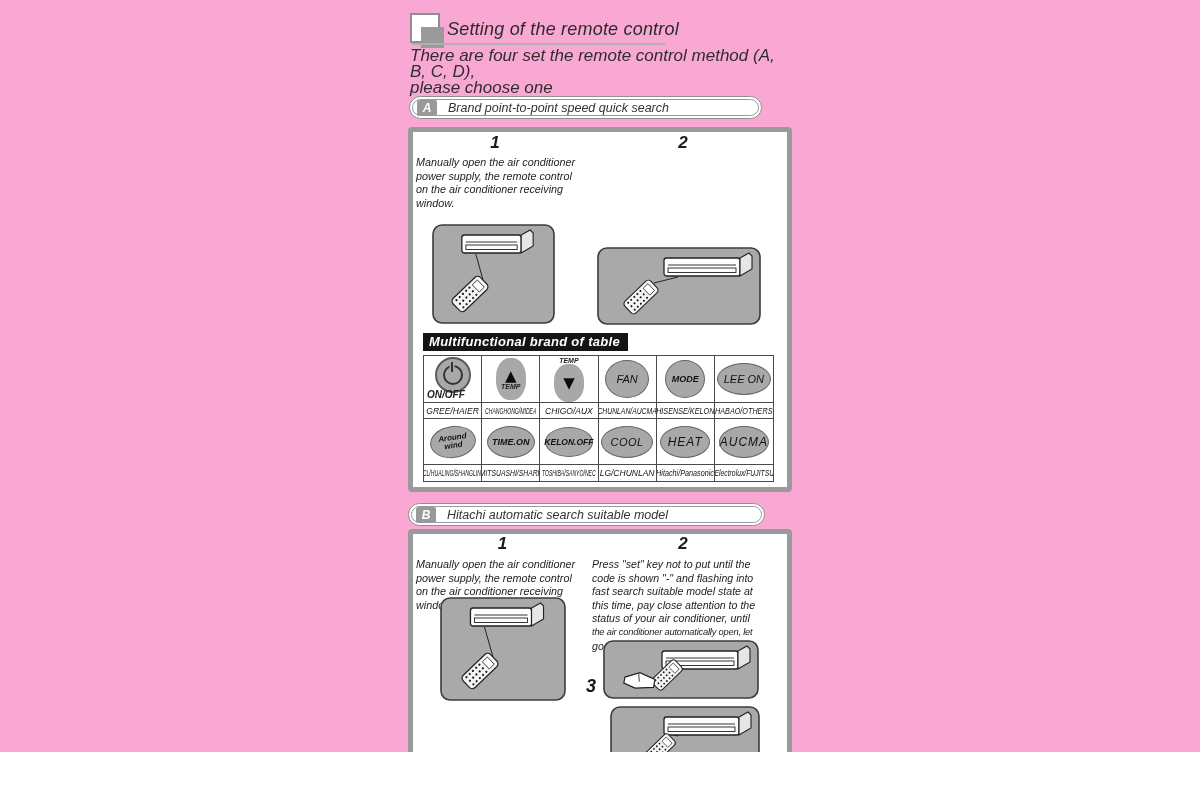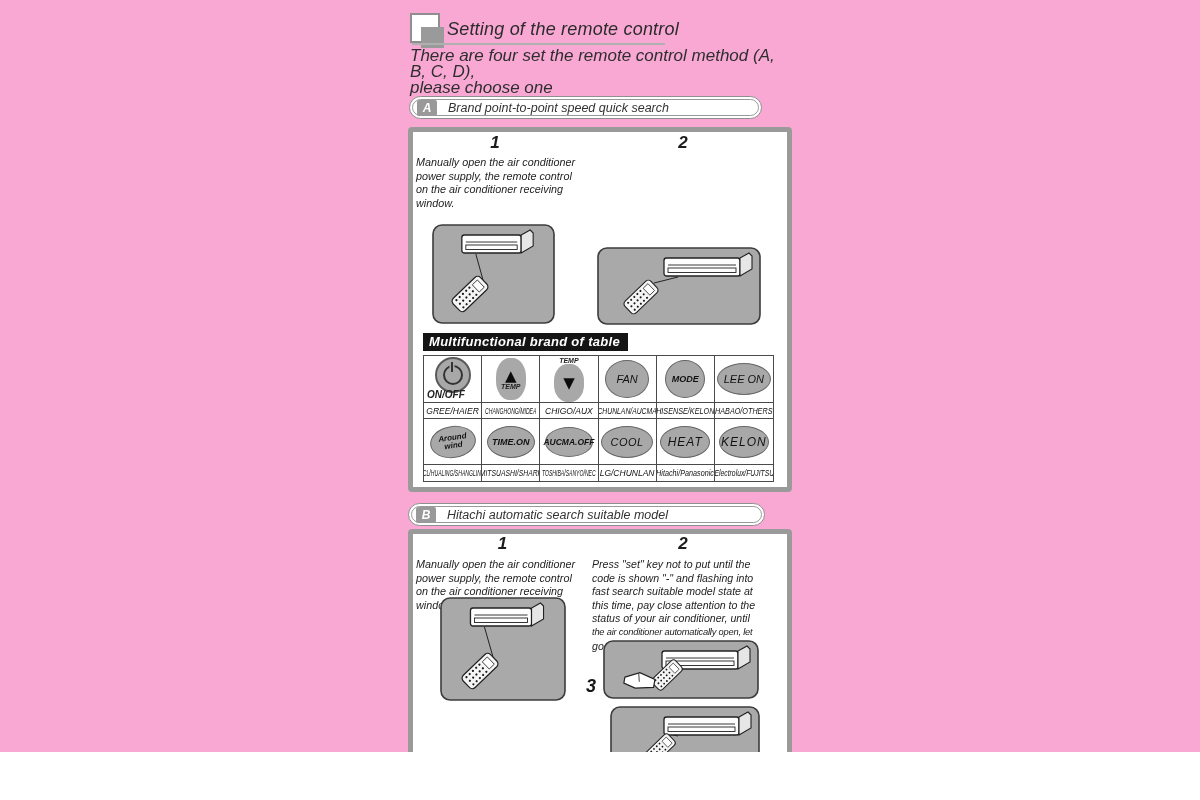--- a/index.html
+++ b/index.html
@@ -216,30 +216,30 @@
       </div>
 
     <div class="tcell">
       <span class="oval ov-around">Around
 wind</span>
     </div>
     <div class="tcell">
       <span class="oval ov-timeon">TIME.ON</span>
     </div>
     <div class="tcell">
-      <span class="oval ov-timeoff">AUCMA.OFF</span>
+      <span class="oval ov-timeoff">KELON.OFF</span>
     </div>
     <div class="tcell">
       <span class="oval ov-cool">COOL</span>
     </div>
     <div class="tcell">
       <span class="oval ov-heat">HEAT</span>
     </div>
     <div class="tcell">
-      <span class="oval ov-time">KELON</span>
+      <span class="oval ov-time">AUCMA</span>
     </div>
 
     <div class="tcell brand">
         <span class="c62">TCL/HUALING/SHANGLING</span>
       </div>
     <div class="tcell brand">
         <span class="c80">MITSUASHI/SHARP</span>
       </div>
     <div class="tcell brand">
         <span class="c62">TOSHIBA/SANYO/NEC</span>

